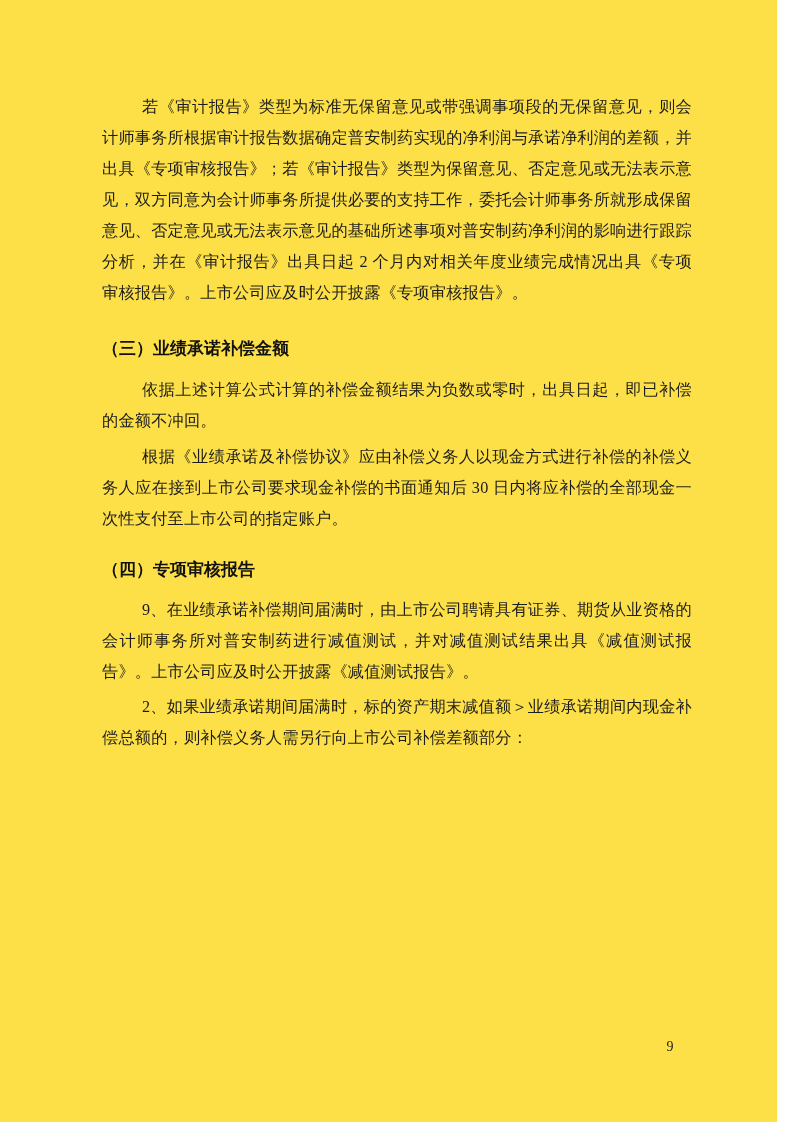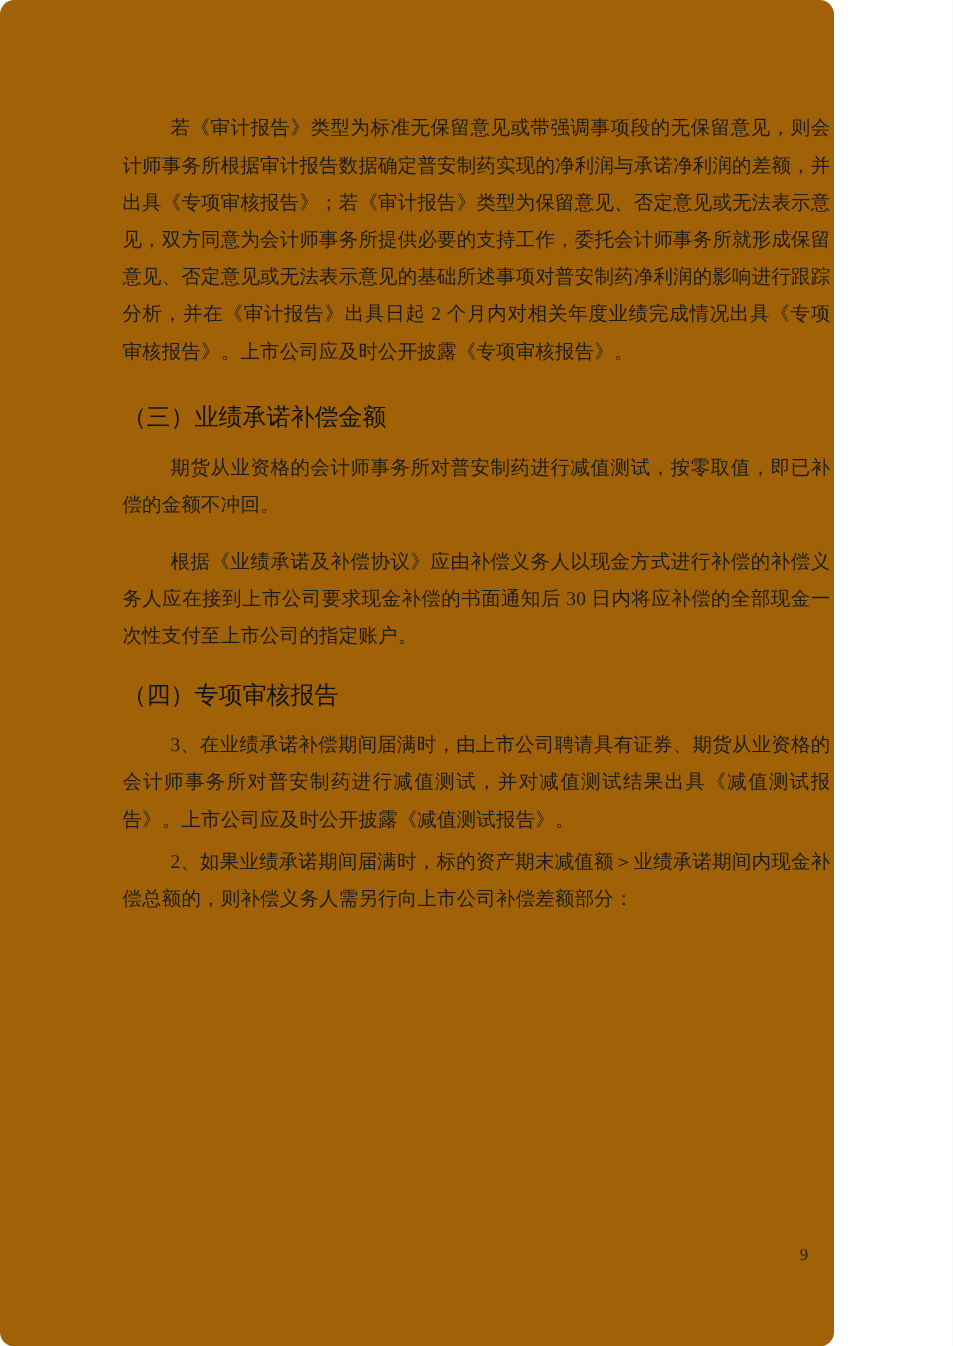--- a/index.html
+++ b/index.html
@@ -2,48 +2,47 @@
 <html lang="zh"><head>
 <meta charset="utf-8">
 <style>
   html, body {
     margin: 0;
     padding: 0;
     background: #ffffff;
   }
   .page {
     position: relative;
-    width: 695px;
+    width: 777px;
     height: 1122px;
-    background: #a16207;
+    background: #fde047;
     overflow: hidden;
     font-family: "Liberation Serif", "DejaVu Serif", serif;
     color: #1c1c1c;
-    border-radius: 12px;
   }
   .content {
     position: absolute;
     left: 102px;
     top: 92px;
     width: 590px;
   }
   .para {
     margin: 0;
     font-size: 16.2px;
     line-height: 31px;
     text-align: justify;
     text-indent: 40px;
     letter-spacing: 0.2px;
     color: #1c1c1c;
   }
   .heading {
     margin: 0;
     font-family: "Liberation Sans", "DejaVu Sans", sans-serif;
-    font-weight: normal;
-    font-size: 20px;
+    font-weight: bold;
+    font-size: 17px;
     line-height: 31px;
     color: #111111;
     text-indent: 0;
   }
   .footer-pagenum {
     position: absolute;
     left: 660px;
     top: 1038px;
     width: 20px;
     font-size: 14px;
@@ -59,27 +58,27 @@
 <div class="page">
 
   <section class="content">
 
     <p class="para">若《审计报告》类型为标准无保留意见或带强调事项段的无保留意见，则会计师事务所根据审计报告数据确定普安制药实现的净利润与承诺净利润的差额，并出具《专项审核报告》；若《审计报告》类型为保留意见、否定意见或无法表示意见，双方同意为会计师事务所提供必要的支持工作，委托会计师事务所就形成保留意见、否定意见或无法表示意见的基础所述事项对普安制药净利润的影响进行跟踪分析，并在《审计报告》出具日起 2 个月内对相关年度业绩完成情况出具《专项审核报告》。上市公司应及时公开披露《专项审核报告》。</p>
 
     <h2 class="heading" style="margin-top:24px">（三）业绩承诺补偿金额</h2>
 
 
 
-    <p class="para" style="margin-top:11px">期货从业资格的会计师事务所对普安制药进行减值测试，按零取值，即已补偿的金额不冲回。</p>
+    <p class="para" style="margin-top:11px">依据上述计算公式计算的补偿金额结果为负数或零时，出具日起，即已补偿的金额不冲回。</p>
 
-    <p class="para" style="margin-top:16px">根据《业绩承诺及补偿协议》应由补偿义务人以现金方式进行补偿的补偿义务人应在接到上市公司要求现金补偿的书面通知后 30 日内将应补偿的全部现金一次性支付至上市公司的指定账户。</p>
+    <p class="para" style="margin-top:5px">根据《业绩承诺及补偿协议》应由补偿义务人以现金方式进行补偿的补偿义务人应在接到上市公司要求现金补偿的书面通知后 30 日内将应补偿的全部现金一次性支付至上市公司的指定账户。</p>
 
     <h2 class="heading" style="margin-top:19px">（四）专项审核报告</h2>
 
-    <p class="para" style="margin-top:10px">3、在业绩承诺补偿期间届满时，由上市公司聘请具有证券、期货从业资格的会计师事务所对普安制药进行减值测试，并对减值测试结果出具《减值测试报告》。上市公司应及时公开披露《减值测试报告》。</p>
+    <p class="para" style="margin-top:10px">9、在业绩承诺补偿期间届满时，由上市公司聘请具有证券、期货从业资格的会计师事务所对普安制药进行减值测试，并对减值测试结果出具《减值测试报告》。上市公司应及时公开披露《减值测试报告》。</p>
 
     <p class="para" style="margin-top:4px">2、如果业绩承诺期间届满时，标的资产期末减值额＞业绩承诺期间内现金补偿总额的，则补偿义务人需另行向上市公司补偿差额部分：</p>
 
   </section>
 
   <div class="footer-pagenum">9</div>
 
 </div>
 
 </body></html>

